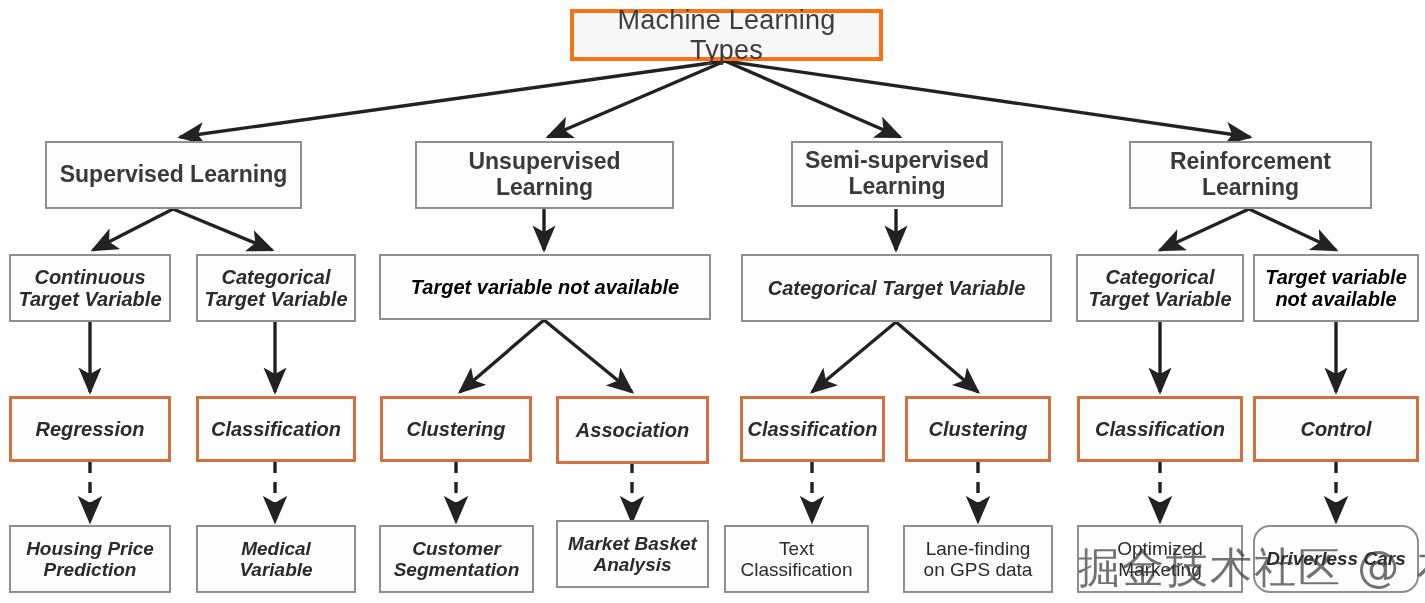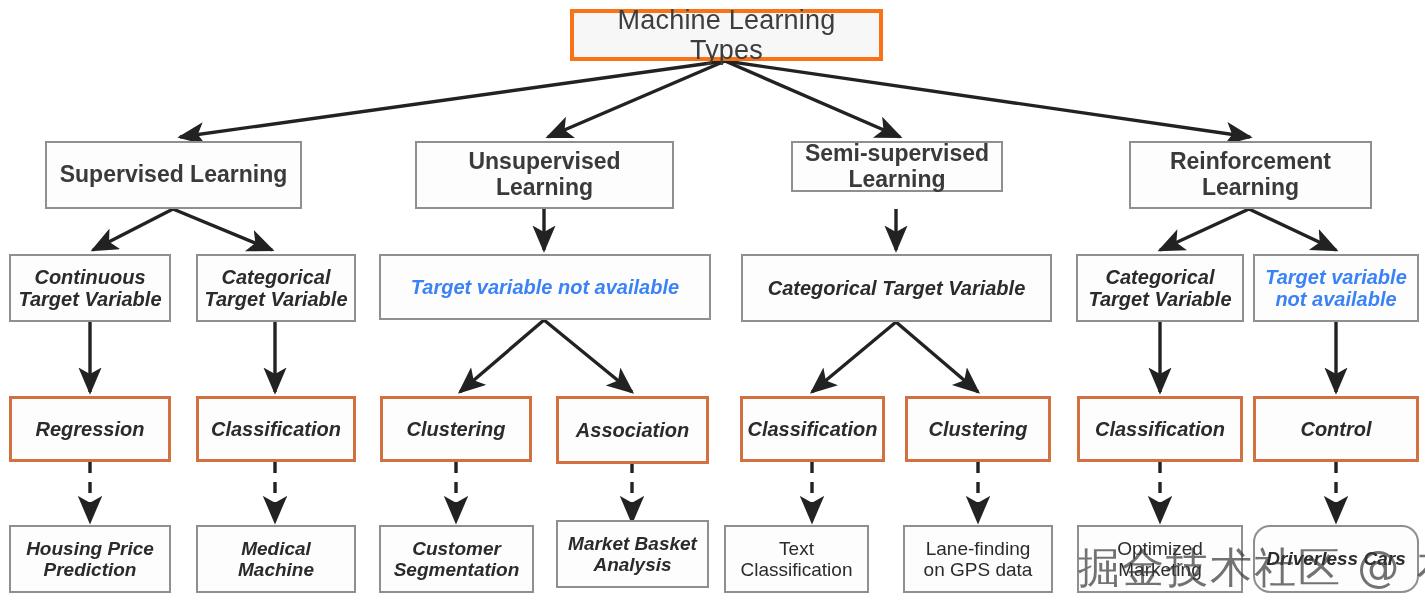--- a/index.html
+++ b/index.html
@@ -52,21 +52,21 @@
     font-weight: bold;
   }
   .node.level3 {
     font-size: 20px;
     font-style: italic;
     font-weight: 600;
     color: #2b2b2b;
     border: 2px solid #8f8f8f;
   }
   .node.level3.warn {
-    color: #3b82f6;
+    color: #000000;
   }
   .node.level4 {
     font-size: 20px;
     font-style: italic;
     font-weight: 600;
     color: #2b2b2b;
     border: 3px solid #d2703f;
   }
   .node.level5 {
     font-size: 19px;
@@ -145,21 +145,21 @@
       <path d="M1160,462 L1160,521"></path>
       <path d="M1336,462 L1336,521"></path>
     </g>
   </svg>
 
   <div class="node title" style="left:570px; top:9px; width:313px; height:52px;">Machine Learning Types</div>
 
   <div class="node level2" style="left:45px; top:141px; width:257px; height:68px;">Supervised Learning</div>
   <div class="node level2" style="left:415px; top:141px; width:259px; height:68px;">Unsupervised
 Learning</div>
-  <div class="node level2" style="left:791px; top:141px; width:212px; height:51px;">Semi-supervised
+  <div class="node level2" style="left:791px; top:141px; width:212px; height:66px;">Semi-supervised
 Learning</div>
   <div class="node level2" style="left:1129px; top:141px; width:243px; height:68px;">Reinforcement
 Learning</div>
 
   <div class="node level3" style="left:9px; top:254px; width:162px; height:68px;">Continuous
 Target Variable</div>
   <div class="node level3" style="left:196px; top:254px; width:160px; height:68px;">Categorical
 Target Variable</div>
   <div class="node level3 warn" style="left:379px; top:254px; width:332px; height:66px;">Target variable not available</div>
   <div class="node level3" style="left:741px; top:254px; width:311px; height:68px;">Categorical Target Variable</div>
@@ -173,21 +173,21 @@
   <div class="node level4" style="left:380px; top:396px; width:152px; height:66px;">Clustering</div>
   <div class="node level4" style="left:556px; top:396px; width:153px; height:68px;">Association</div>
   <div class="node level4" style="left:740px; top:396px; width:145px; height:66px;">Classification</div>
   <div class="node level4" style="left:905px; top:396px; width:146px; height:66px;">Clustering</div>
   <div class="node level4" style="left:1077px; top:396px; width:166px; height:66px;">Classification</div>
   <div class="node level4" style="left:1253px; top:396px; width:166px; height:66px;">Control</div>
 
   <div class="node level5" style="left:9px; top:525px; width:162px; height:68px;font-style:italic;">Housing Price
 Prediction</div>
   <div class="node level5" style="left:196px; top:525px; width:160px; height:68px;">Medical
-Machine</div>
+Variable</div>
   <div class="node level5" style="left:379px; top:525px; width:155px; height:68px;">Customer
 Segmentation</div>
   <div class="node level5" style="left:556px; top:520px; width:153px; height:68px;">Market Basket
 Analysis</div>
   <div class="node level5 plain" style="left:724px; top:525px; width:145px; height:68px;">Text
 Classification</div>
   <div class="node level5 plain" style="left:903px; top:525px; width:150px; height:68px;">Lane-finding
 on GPS data</div>
   <div class="node level5 plain" style="left:1077px; top:525px; width:166px; height:68px;">Optimized
 Marketing</div>

